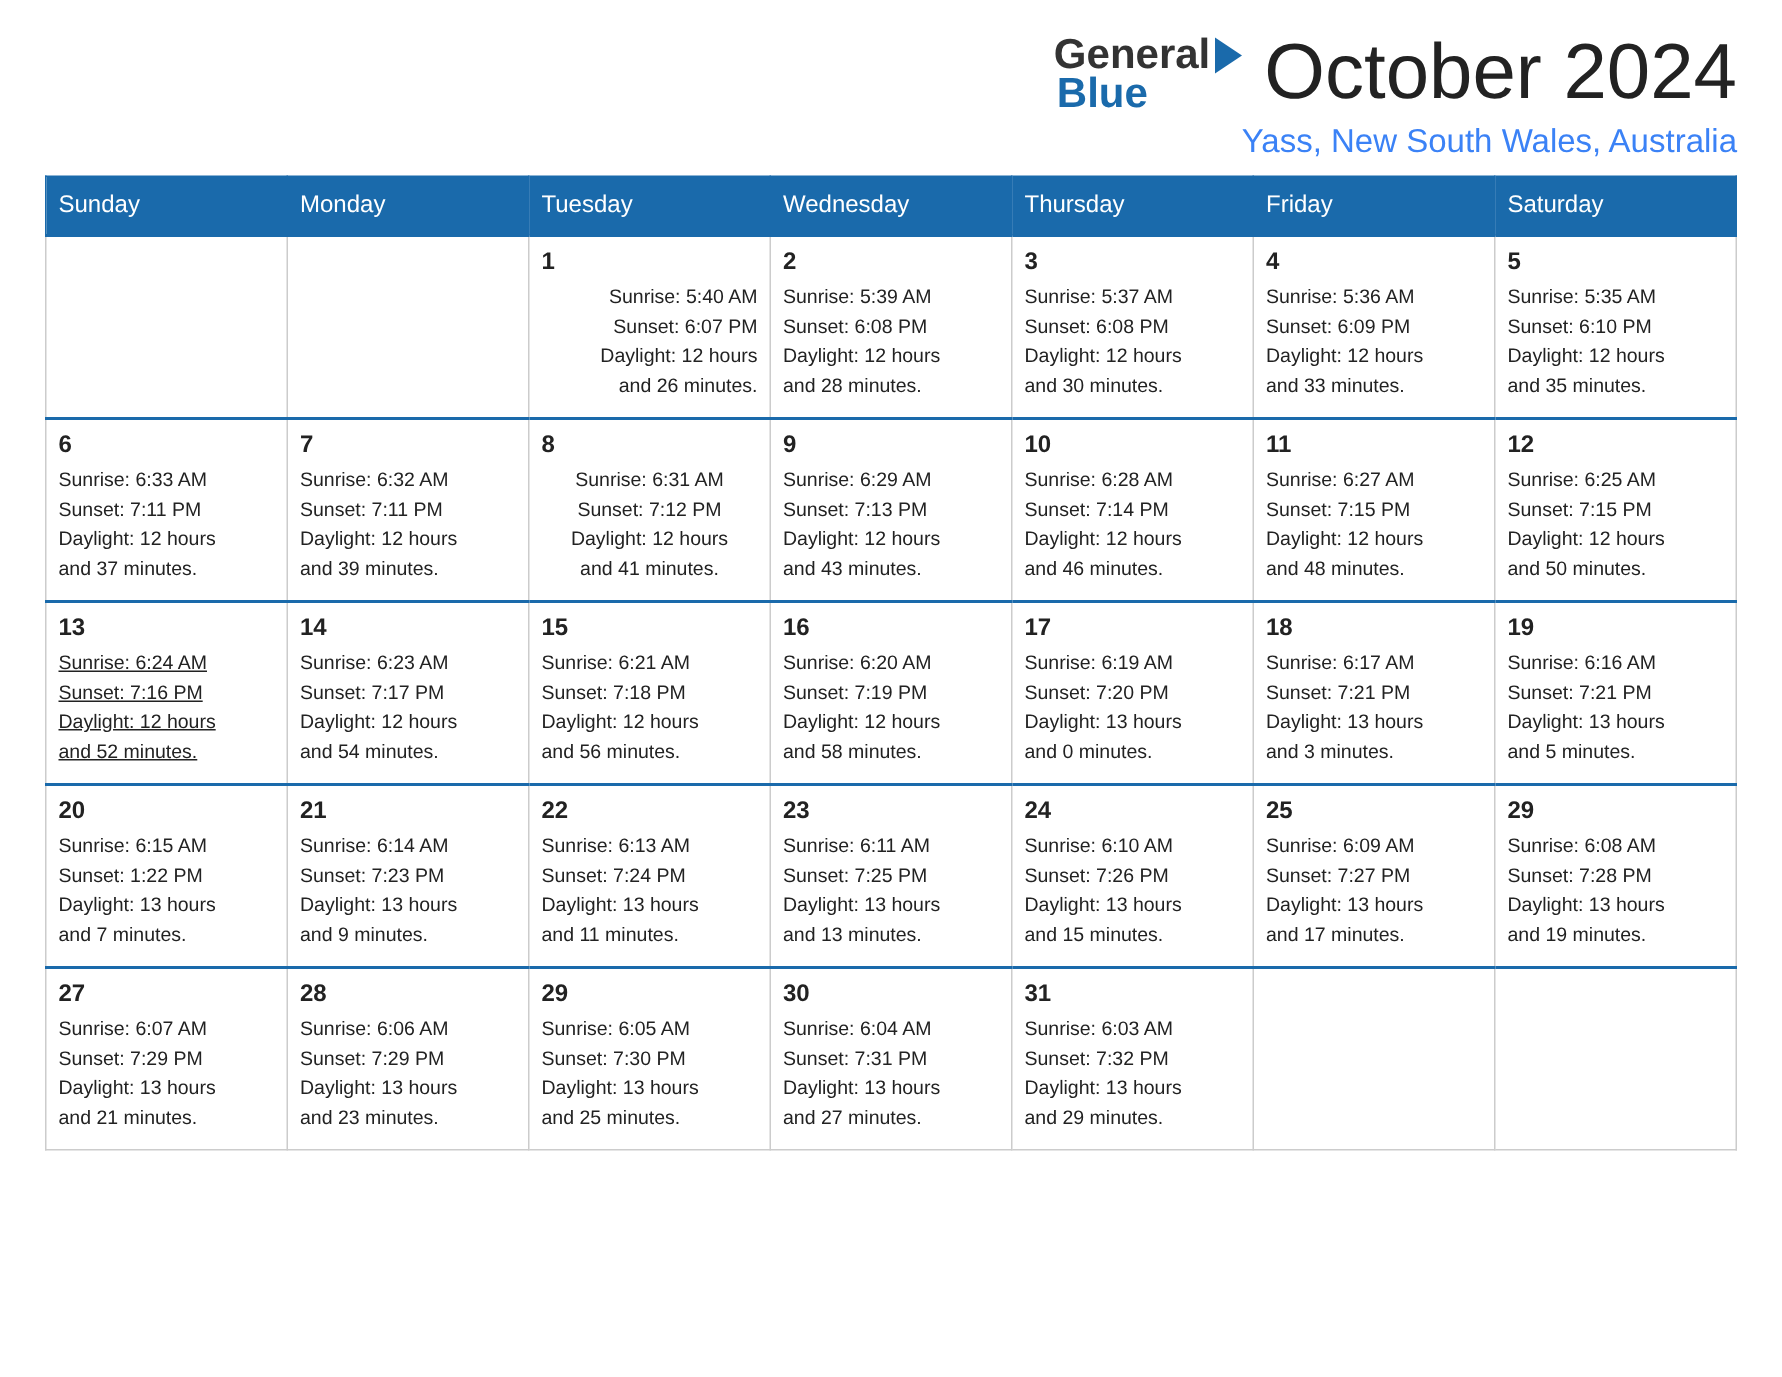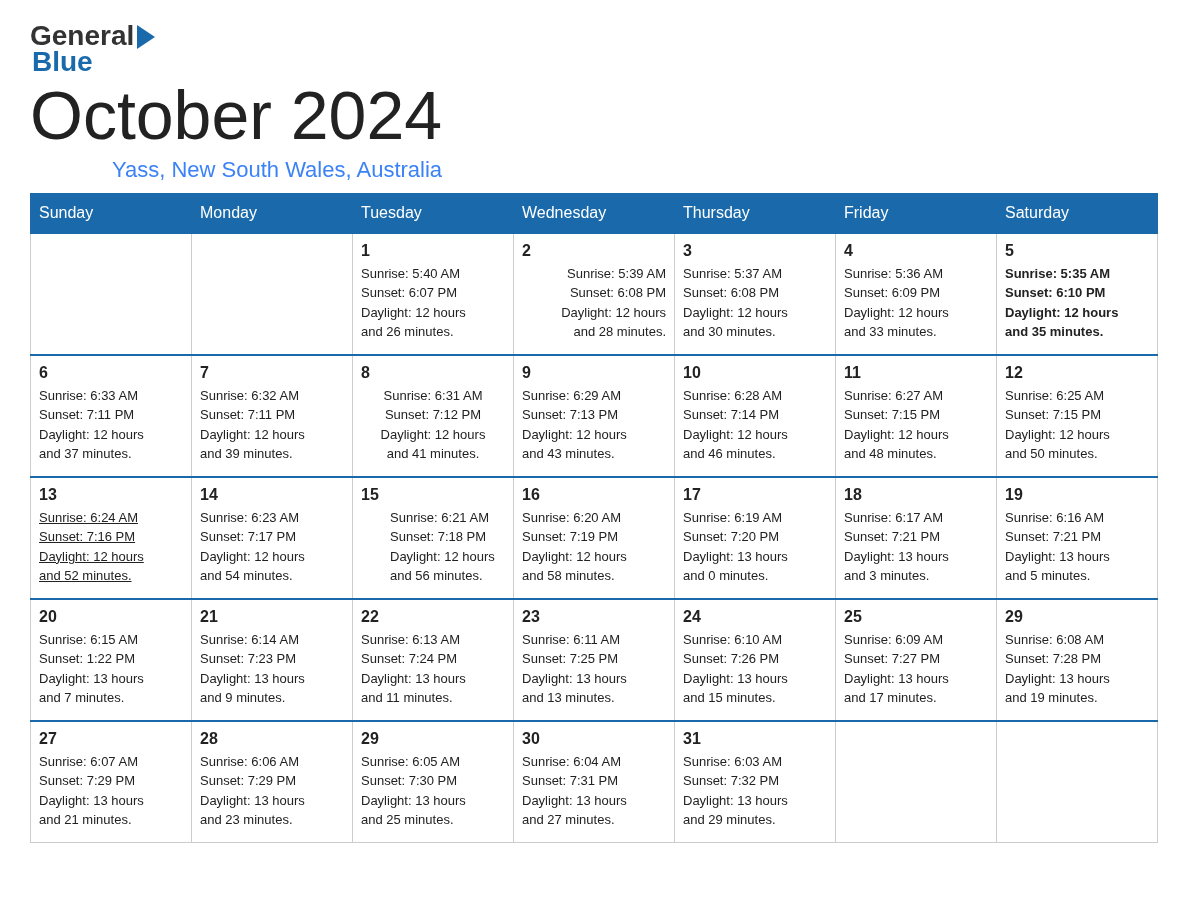--- a/index.html
+++ b/index.html
@@ -8,32 +8,31 @@
       background: #fff;
       width: 1188px;
       min-height: 918px;
       padding: 20px 30px;
     }
     .header {
       display: flex;
       justify-content: flex-end;
       align-items: flex-start;
       margin-bottom: 0;
-      flex-direction: column;
     }
     .logo-text-general {
       font-size: 28px;
       font-weight: bold;
       color: #333;
     }
     .title-section {
       text-align: right;
     }
     .month-title {
-      font-size: 68px;
+      font-size: 52px;
       font-weight: normal;
       color: #222;
       line-height: 1.1;
     }
     .location {
       font-size: 22px;
       color: #3b82f6;
       margin-top: 4px;
     }
     .calendar {
@@ -129,49 +128,49 @@
         <th>Friday</th>
         <th>Saturday</th>
       </tr>
   </thead>
   <tbody id="calendar-body">
   <tr>
         <td class="empty-cell"></td>
         <td class="empty-cell"></td>
         <td>
           <span class="day-number">1</span>
-          <div class="day-info" style="white-space: pre-line;">Sunrise: 5:40 AM
+          <div class="day-info" style="white-space: pre-line; text-align: right;">Sunrise: 5:40 AM
 Sunset: 6:07 PM
 Daylight: 12 hours
 and 26 minutes.</div>
         </td>
         <td>
           <span class="day-number">2</span>
-          <div class="day-info" style="white-space: pre-line; text-align: right;">Sunrise: 5:39 AM
+          <div class="day-info" style="white-space: pre-line;">Sunrise: 5:39 AM
 Sunset: 6:08 PM
 Daylight: 12 hours
 and 28 minutes.</div>
         </td>
         <td>
           <span class="day-number">3</span>
           <div class="day-info" style="white-space: pre-line;">Sunrise: 5:37 AM
 Sunset: 6:08 PM
 Daylight: 12 hours
 and 30 minutes.</div>
         </td>
         <td>
           <span class="day-number">4</span>
           <div class="day-info" style="white-space: pre-line;">Sunrise: 5:36 AM
 Sunset: 6:09 PM
 Daylight: 12 hours
 and 33 minutes.</div>
         </td>
         <td>
           <span class="day-number">5</span>
-          <div class="day-info" style="white-space: pre-line; font-weight: bold;">Sunrise: 5:35 AM
+          <div class="day-info" style="white-space: pre-line;">Sunrise: 5:35 AM
 Sunset: 6:10 PM
 Daylight: 12 hours
 and 35 minutes.</div>
         </td>
       </tr>
       <tr>
         <td>
           <span class="day-number">6</span>
           <div class="day-info" style="white-space: pre-line;">Sunrise: 6:33 AM
 Sunset: 7:11 PM
@@ -231,21 +230,21 @@
         </td>
         <td>
           <span class="day-number">14</span>
           <div class="day-info" style="white-space: pre-line;">Sunrise: 6:23 AM
 Sunset: 7:17 PM
 Daylight: 12 hours
 and 54 minutes.</div>
         </td>
         <td>
           <span class="day-number">15</span>
-          <div class="day-info" style="white-space: pre-line; margin-left: 29px;">Sunrise: 6:21 AM
+          <div class="day-info" style="white-space: pre-line;">Sunrise: 6:21 AM
 Sunset: 7:18 PM
 Daylight: 12 hours
 and 56 minutes.</div>
         </td>
         <td>
           <span class="day-number">16</span>
           <div class="day-info" style="white-space: pre-line;">Sunrise: 6:20 AM
 Sunset: 7:19 PM
 Daylight: 12 hours
 and 58 minutes.</div>

